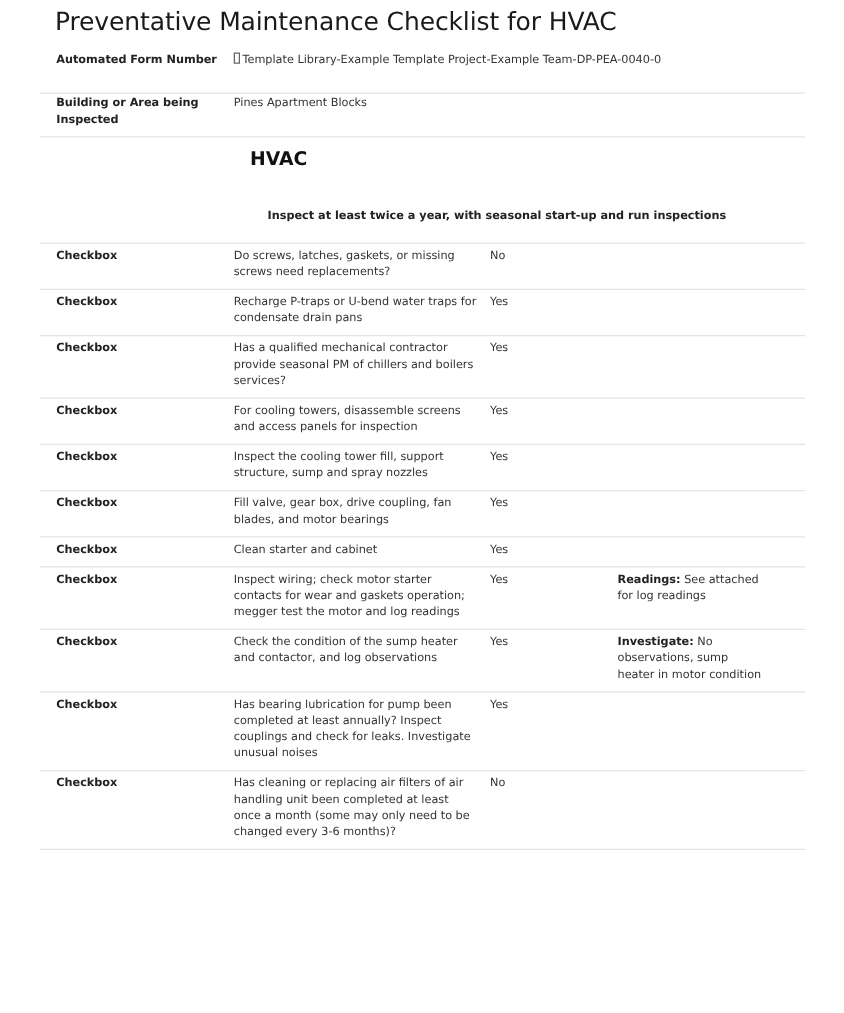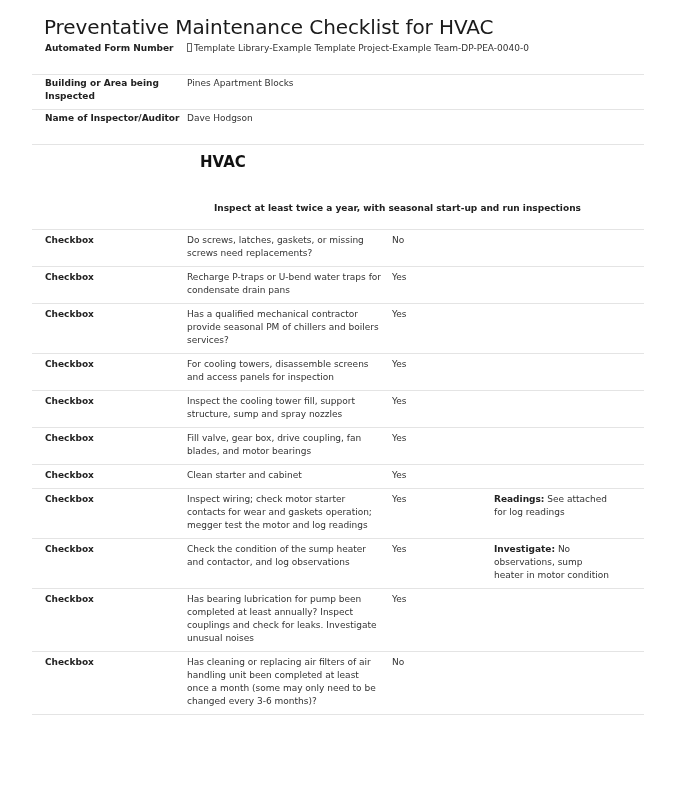--- a/index.html
+++ b/index.html
@@ -3,21 +3,21 @@
   <meta charset="utf-8">
   <style>
     html, body { margin: 0; padding: 0; background: #ffffff; }
     body {
       width: 675px; height: 810px; overflow: hidden;
       font-family: "DejaVu Sans", sans-serif;
       color: #1e1e1e;
       position: relative;
     }
     .page-title {
-      position: absolute; left: 44px; top: 15px;
+      position: absolute; left: 44px; top: 5px;
       font-size: 20px; font-weight: normal; color: #1a1a1a;
       margin: 0; letter-spacing: -0.1px;
     }
     .doc-table {
       position: absolute; left: 32px; top: 40px; width: 612px;
     }
     .row {
       display: flex; border-bottom: 1px solid #e4e4e4;
       font-size: 9px; line-height: 13px;
     }
@@ -53,24 +53,20 @@
 
 <div class="doc-table">
 
   <div class="row meta-row">
     <div class="label-cell">Automated Form Number</div>
     <div class="value-cell"><span class="form-icon"></span><span>Template Library-Example Template Project-Example Team-DP-PEA-0040-0</span></div>
   </div>
   <div class="row meta-row">
     <div class="label-cell">Building or Area being Inspected</div>
     <div class="value-cell">Pines Apartment Blocks</div>
-  </div>
-  <div class="row meta-row">
-    <div class="label-cell">Name of Inspector/Auditor</div>
-    <div class="value-cell">Dave Hodgson</div>
   </div>
 
   <div class="row section-row">
     <h2 class="section-title">HVAC</h2>
     <div class="section-desc">Inspect at least twice a year, with seasonal start-up and run inspections</div>
   </div>
 
   <div id="items-container">
       <div class="row item-row">
         <div class="label-cell">Checkbox</div>

